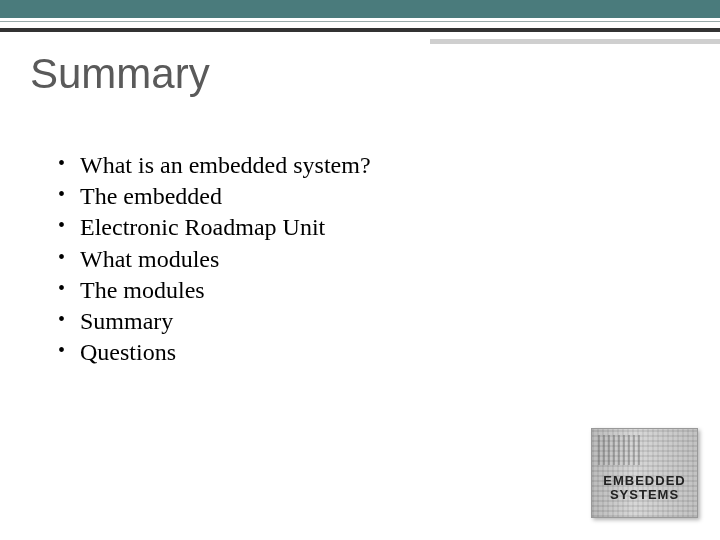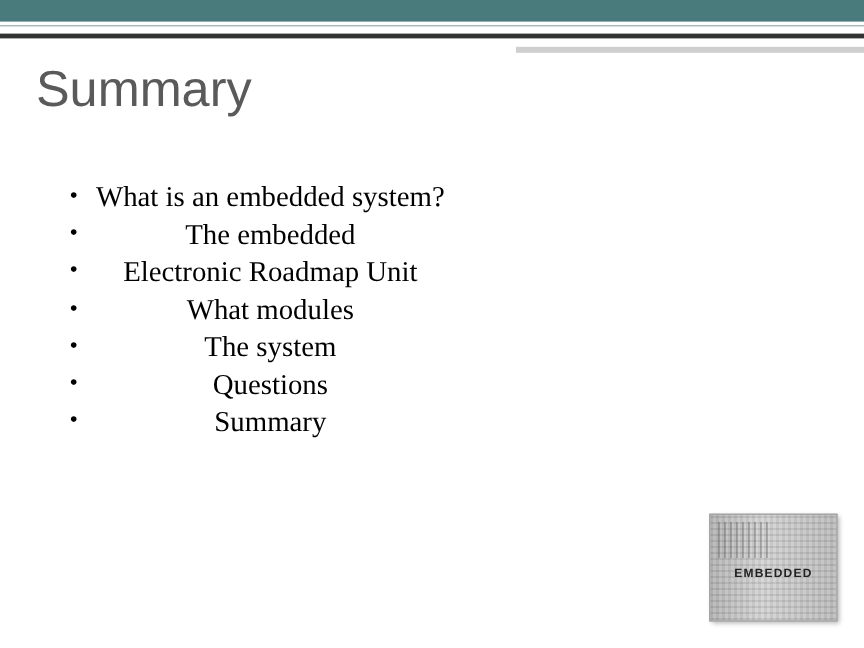--- a/index.html
+++ b/index.html
@@ -65,21 +65,20 @@
     padding: 0;
     margin: 0;
   }
   .bullets li {
     font-size: 24px;
     color: #000;
     line-height: 1.3;
     margin: 0;
     padding-left: 22px;
     position: relative;
-    text-align: center;
   }
   .bullets li::before {
     content: "•";
     position: absolute;
     left: 0;
     top: 0;
     color: #000;
     font-size: 20px;
   }
 
@@ -98,21 +97,21 @@
       #dcdcdc;
     box-shadow: 2px 2px 4px rgba(0,0,0,0.3);
     font-family: "Arial Black", Arial, sans-serif;
     color: #222;
     text-align: center;
   }
   .logo .logo-line1 {
     position: absolute;
     left: 0; right: 0;
     top: 44px;
-    font-size: 10px;
+    font-size: 13px;
     letter-spacing: 1px;
     font-weight: 900;
   }
   .logo .logo-line2 {
     position: absolute;
     left: 0; right: 0;
     top: 58px;
     font-size: 13px;
     letter-spacing: 1px;
     font-weight: 900;
@@ -136,21 +135,22 @@
 <div class="top-rule-thick"></div>
 <div class="top-rule-short-gray"></div>
 
 <div class="slide-title">Summary</div>
 
 <ul class="bullets">
   <li>What is an embedded system?</li>
   <li>The embedded</li>
   <li>Electronic Roadmap Unit</li>
   <li>What modules</li>
-  <li>The system</li>
+  <li>The modules</li>
+  <li>Summary</li>
   <li>Questions</li>
-  <li>Summary</li>
 </ul>
 
 <div class="logo">
   <div class="logo-pins"></div>
   <div class="logo-line1">EMBEDDED</div>
+  <div class="logo-line2">SYSTEMS</div>
 </div>
 
 </body></html>

